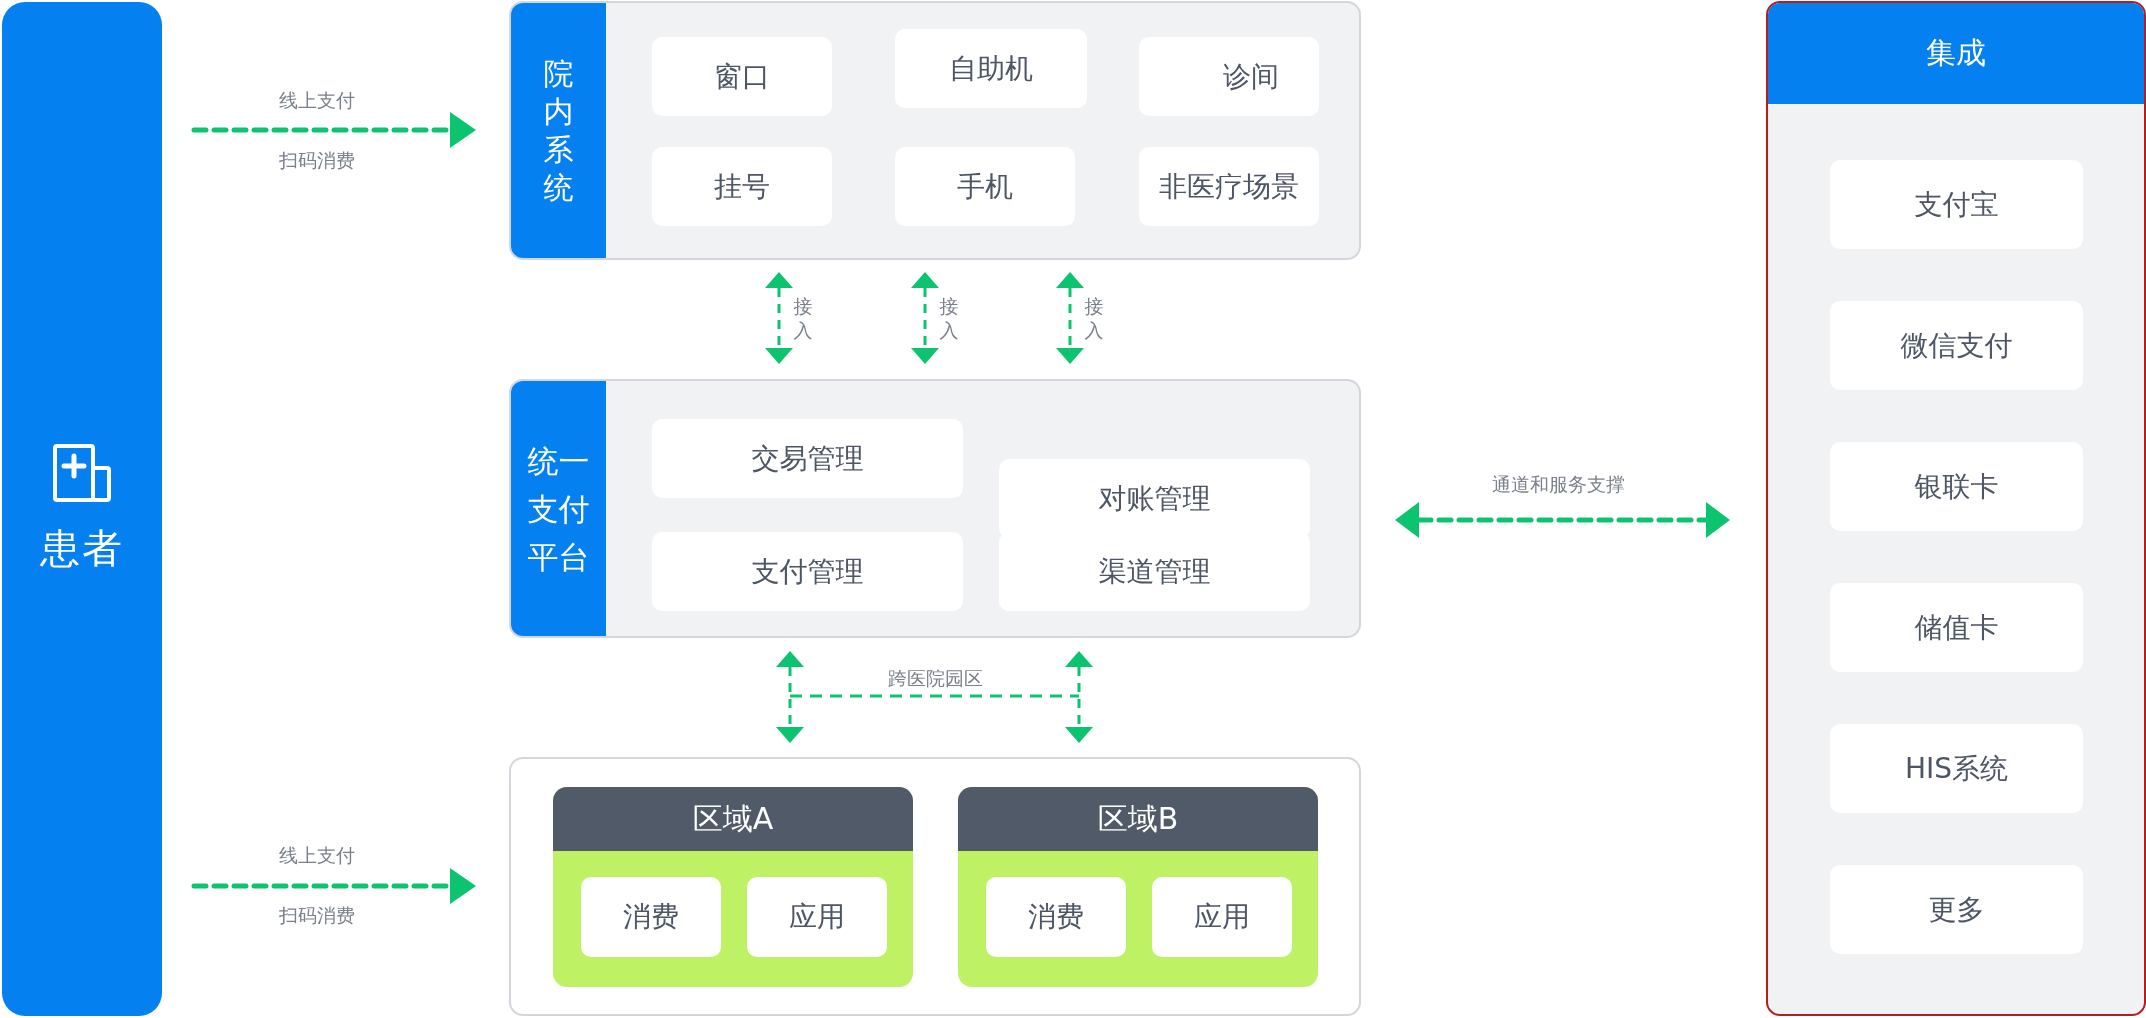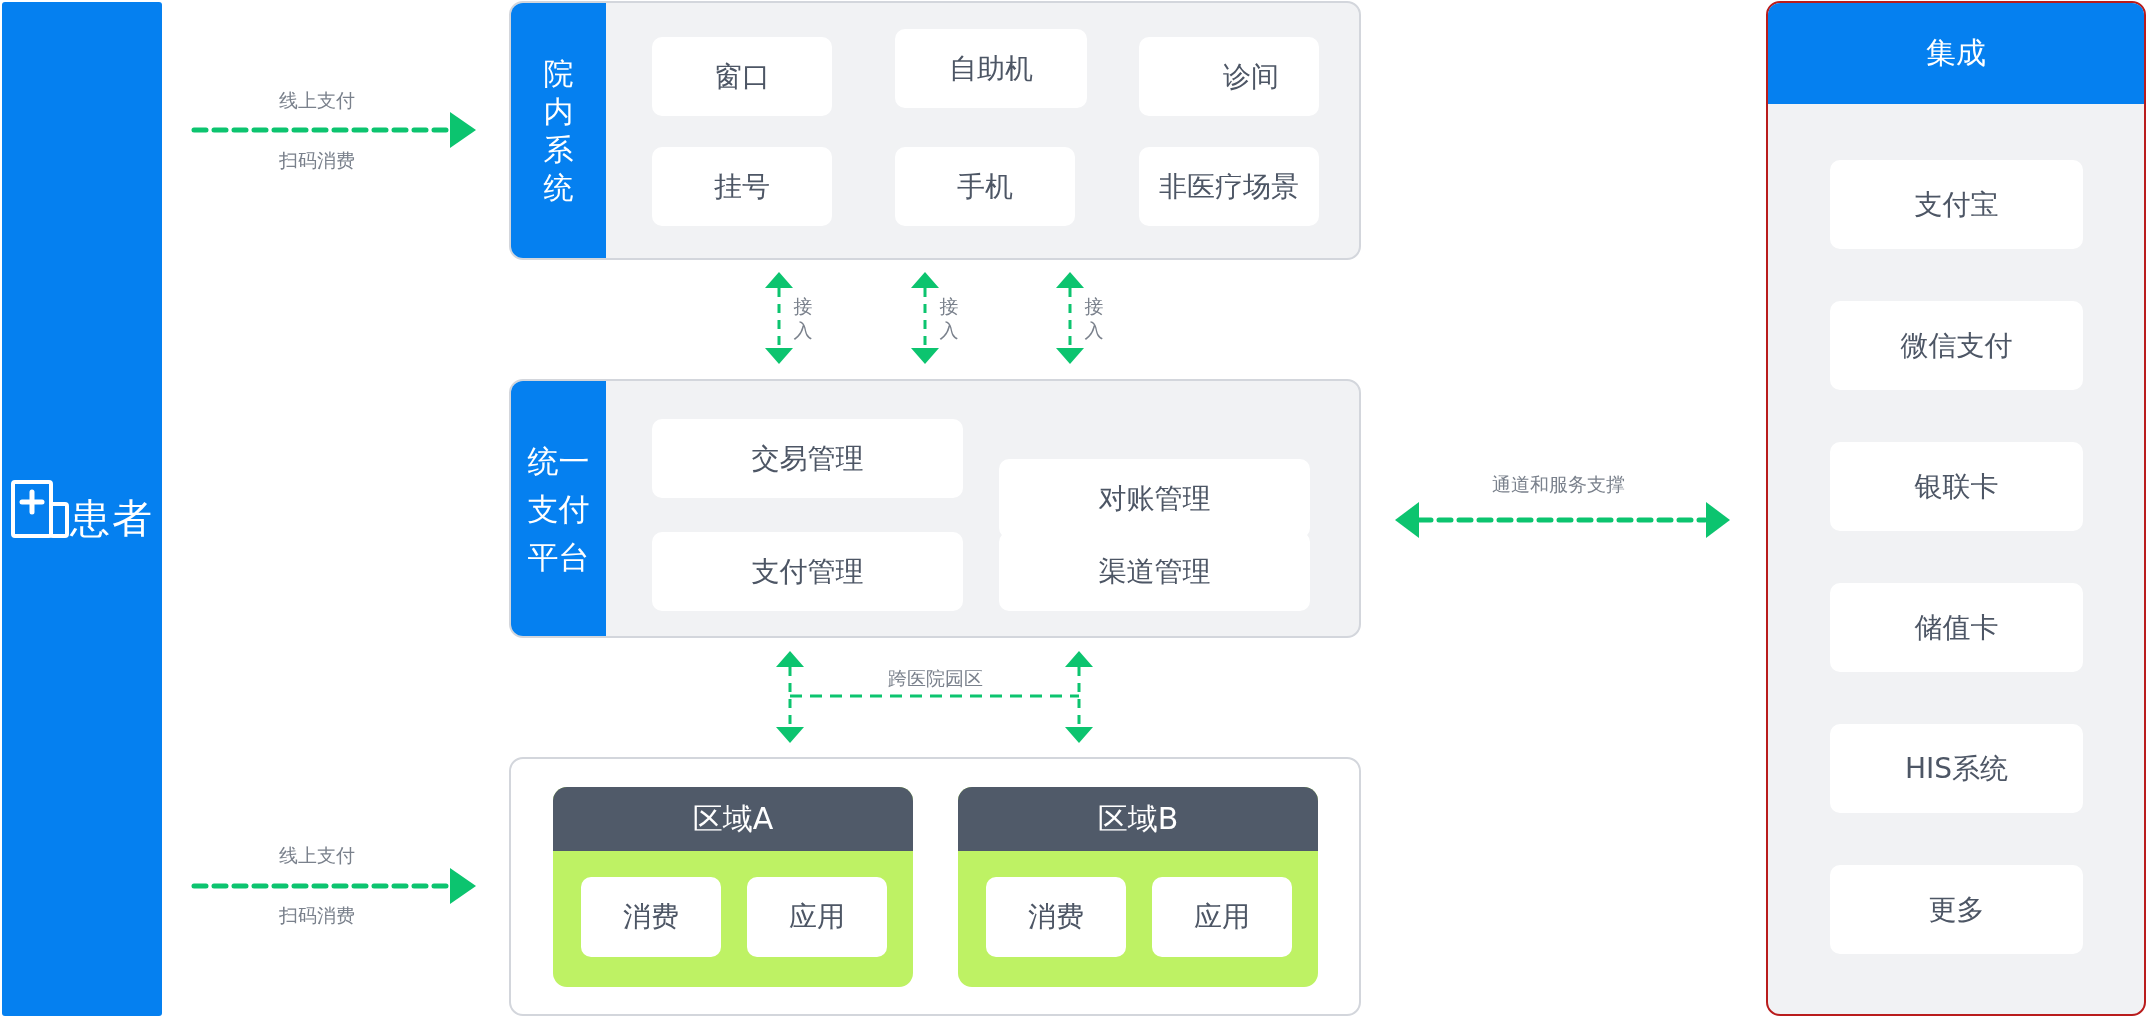--- a/index.html
+++ b/index.html
@@ -1,20 +1,20 @@
 <!DOCTYPE html>
 <html><head>
 <meta charset="utf-8">
 <style>
   * { box-sizing: border-box; margin: 0; padding: 0; }
   html, body { width: 2146px; height: 1018px; background: #ffffff; overflow: hidden; }
   body { position: relative; font-family: "DejaVu Sans", "Liberation Sans", sans-serif; color: #4a5463; }
   .abs { position: absolute; }
   .blue { background: #0580f0; color: #fff; }
-  .patient { left: 2px; top: 2px; width: 160px; height: 1014px; border-radius: 3px; display: flex; flex-direction: row; align-items: center; justify-content: center; }
+  .patient { left: 2px; top: 2px; width: 160px; height: 1014px; border-radius: 23px; display: flex; flex-direction: column; align-items: center; justify-content: center; }
   .patient .label { font-size: 40px; margin-top: 18px; letter-spacing: 2px; }
   .panel { left: 509px; width: 852px; height: 259px; border: 2px solid #d3d6dc; border-radius: 14px; background: #f1f2f4; overflow: hidden; }
   .panel .side { position: absolute; left: 0; top: 0; bottom: 0; width: 95px; display: flex; align-items: center; justify-content: center; text-align: center; font-size: 30px; line-height: 38px; }
   .tile { position: absolute; background: #fff; border-radius: 10px; display: flex; align-items: center; justify-content: center; font-size: 28px; color: #4d5665; }
   .panel3 { left: 509px; top: 757px; width: 852px; height: 259px; border: 2px solid #d3d6dc; border-radius: 14px; background: #fff; }
   .region { position: absolute; top: 28px; width: 360px; height: 200px; border-radius: 14px; background: #bef264; overflow: hidden; }
   .region .head { height: 64px; background: #505a69; color: #fff; font-size: 30px; display: flex; align-items: center; justify-content: center; }
   .caption { font-size: 19px; color: #7a818c; position: absolute; white-space: nowrap; }
   .vcaption { font-size: 19px; color: #7a818c; position: absolute; line-height: 24px; width: 22px; text-align: center; }
   .right { left: 1766px; top: 1px; width: 380px; height: 1015px; border: 2px solid #b91c1c; border-radius: 14px; background: #f1f2f4; overflow: hidden; }

